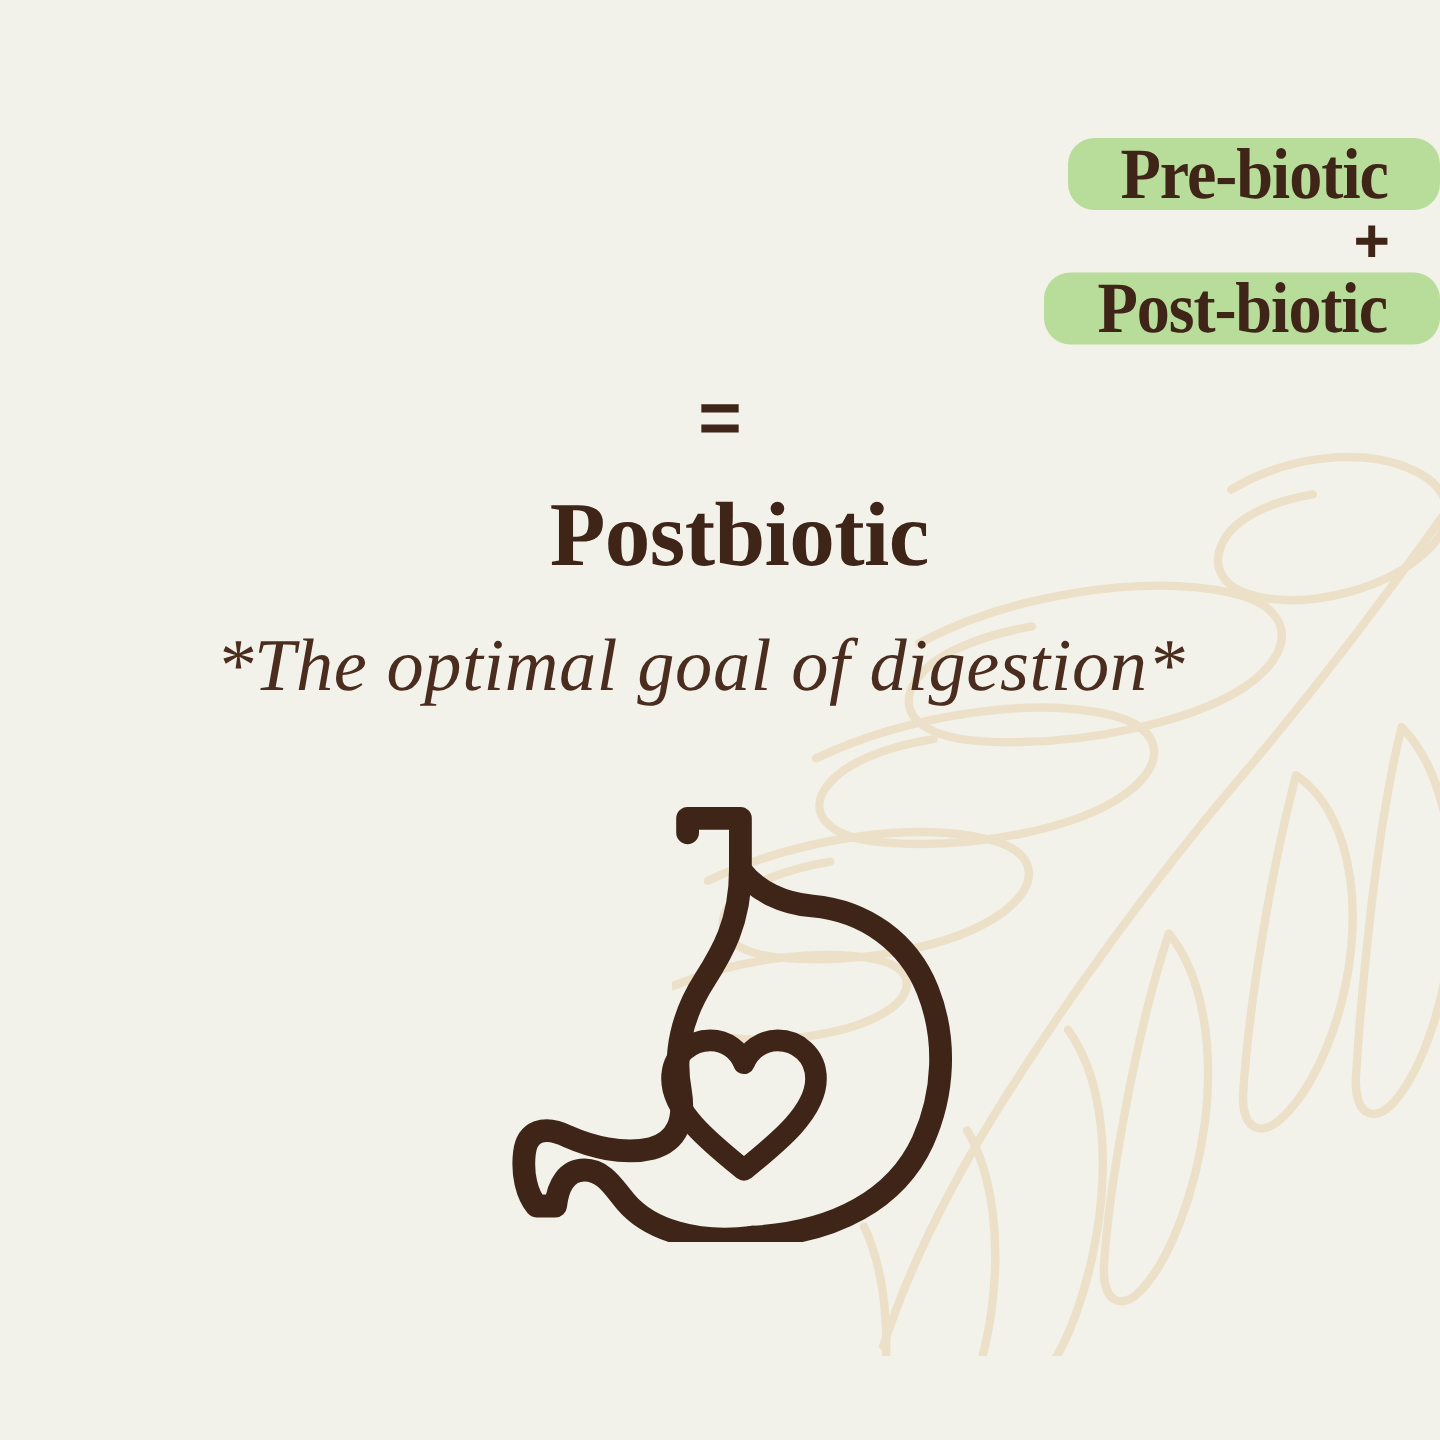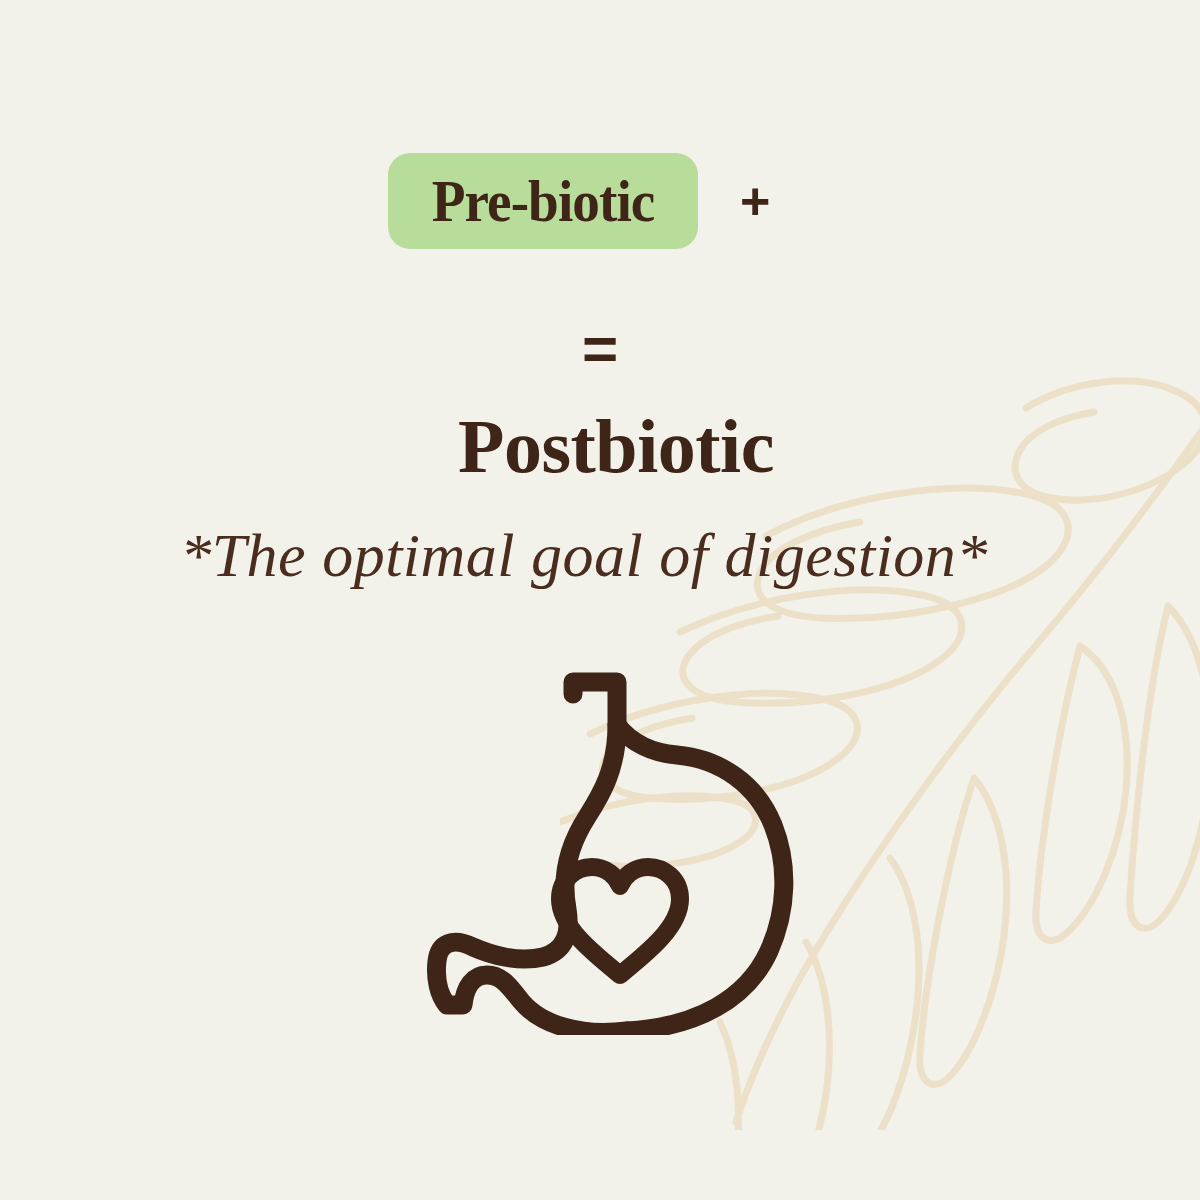--- a/index.html
+++ b/index.html
@@ -34,23 +34,24 @@
   }
 
   
   #equation-row {
     position: absolute;
     left: 0;
     top: 153px;
     width: 1200px;
     height: 96px;
     display: flex;
-    align-items: center;
+    align-items: flex-end;
     justify-content: center;
     gap: 0px;
+    flex-direction: column;
   }
 
   .pill {
     background: #b8dc9a;
     border-radius: 22px;
     height: 96px;
     display: flex;
     align-items: center;
     justify-content: center;
     padding: 0 34px;
@@ -164,20 +165,23 @@
   </svg>
 
   <div id="equation-row">
 
     <div class="pill">
       <span class="pill-label">Pre-biotic</span>
     </div>
 
     <div id="plus-sign">+</div>
 
+    <div class="pill">
+      <span class="pill-label">Post-biotic</span>
+    </div>
 
   </div>
 
   <div id="equals-sign">=</div>
 
   <div id="main-title">Postbiotic</div>
 
   <div id="tagline">*The optimal goal of digestion*</div>
 
   <svg id="stomach-icon" viewBox="0 0 420 370" fill="none">

